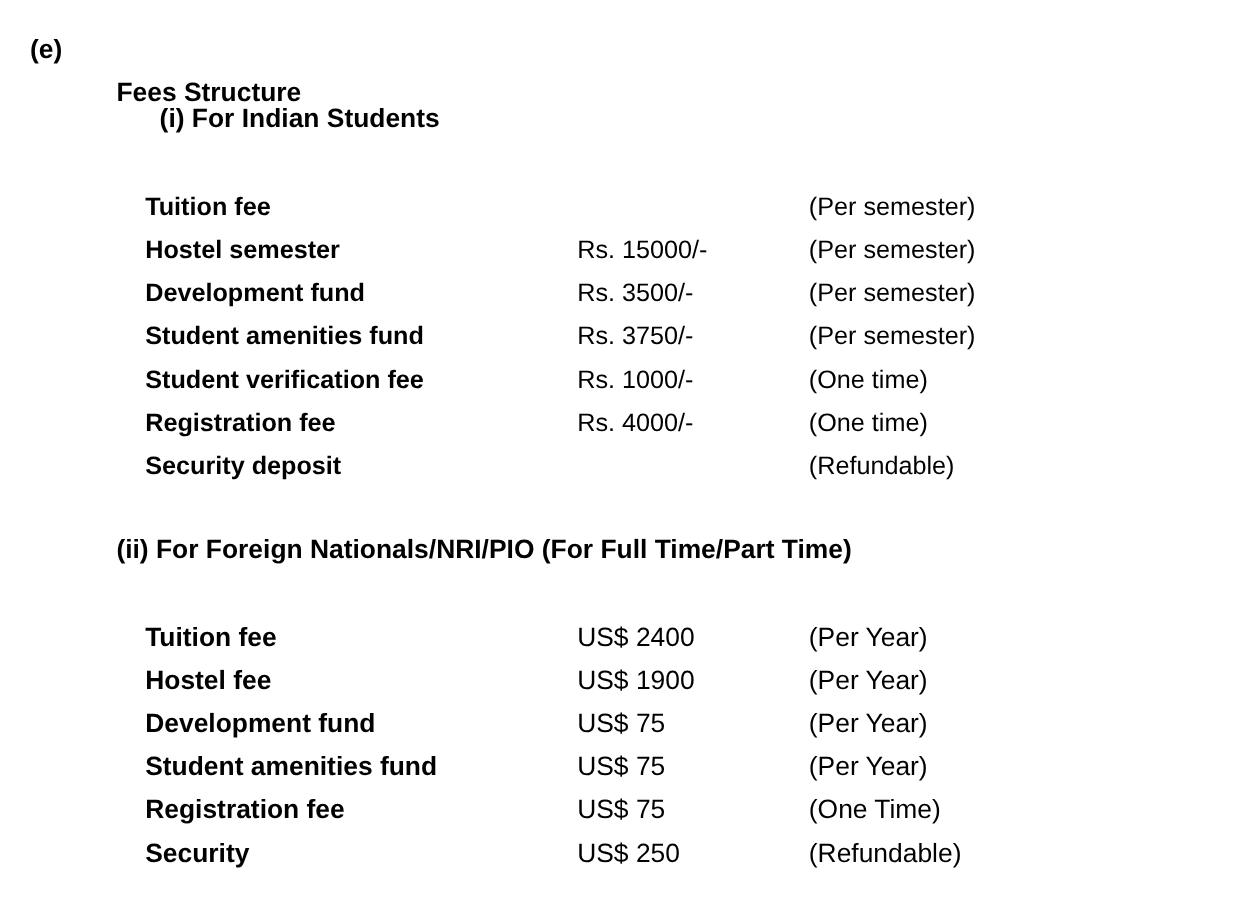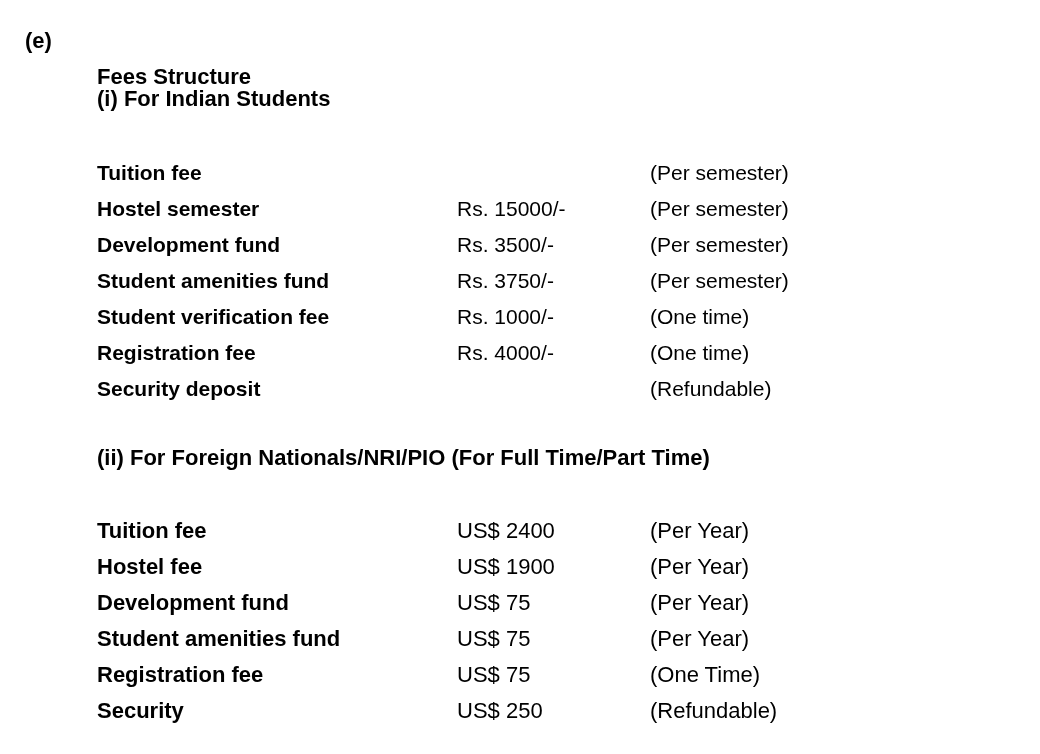--- a/index.html
+++ b/index.html
@@ -52,35 +52,36 @@
 
   
   .section-heading {
     position: absolute;
     left: 97px;
     font-size: 22px;
     font-weight: bold;
     line-height: 34px;
     white-space: nowrap;
   }
-  #heading-indian { top: 82px; }
+  #heading-indian { top: 82px; margin-left: 36px; }
   #heading-foreign { top: 441px; text-align: right; }
 
   
   .fee-table {
     position: absolute;
     left: 0;
     width: 1040px;
   }
   #table-indian { top: 155px; }
   #table-foreign { top: 513px; }
 
   .fee-row {
     position: relative;
     width: 845px;
+    margin-left: 24px;
   }
   #table-indian .fee-row { height: 36px; }
   #table-foreign .fee-row { height: 36px; }
 
   .fee-label,
   .fee-amount,
   .fee-note {
     position: absolute;
     top: 0;
     white-space: nowrap;

